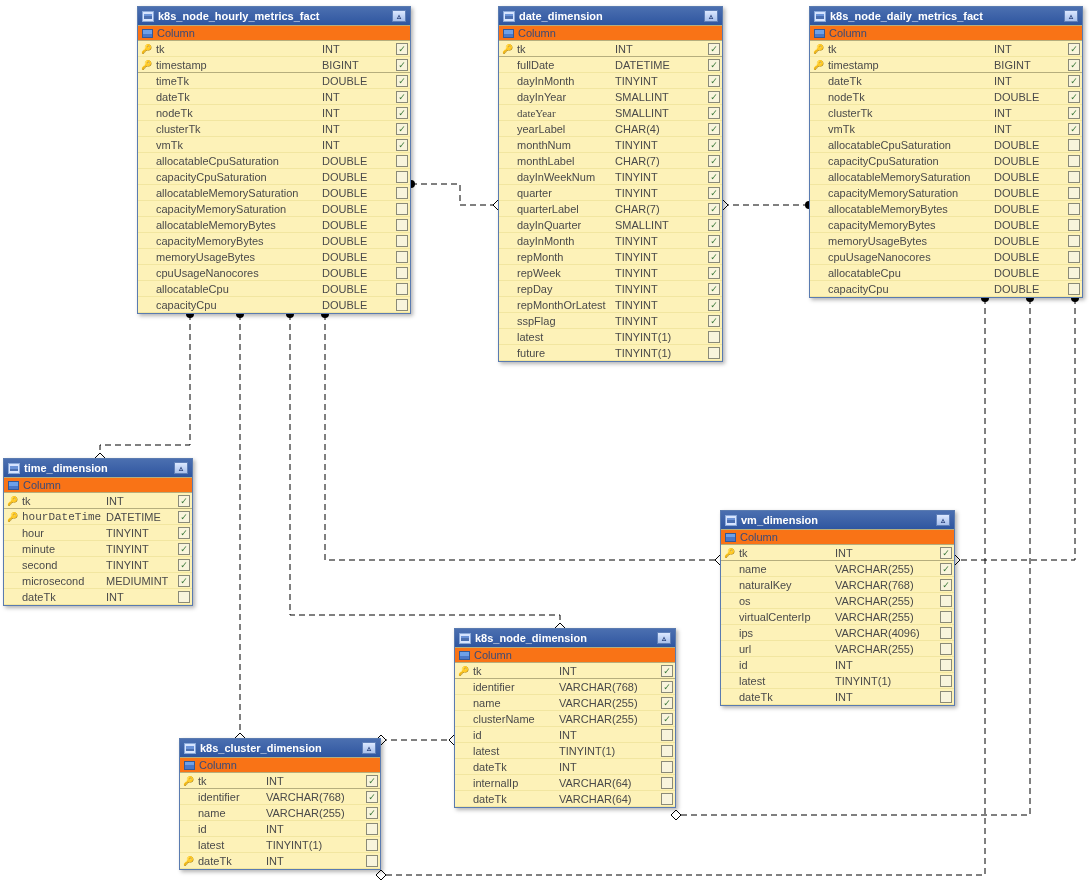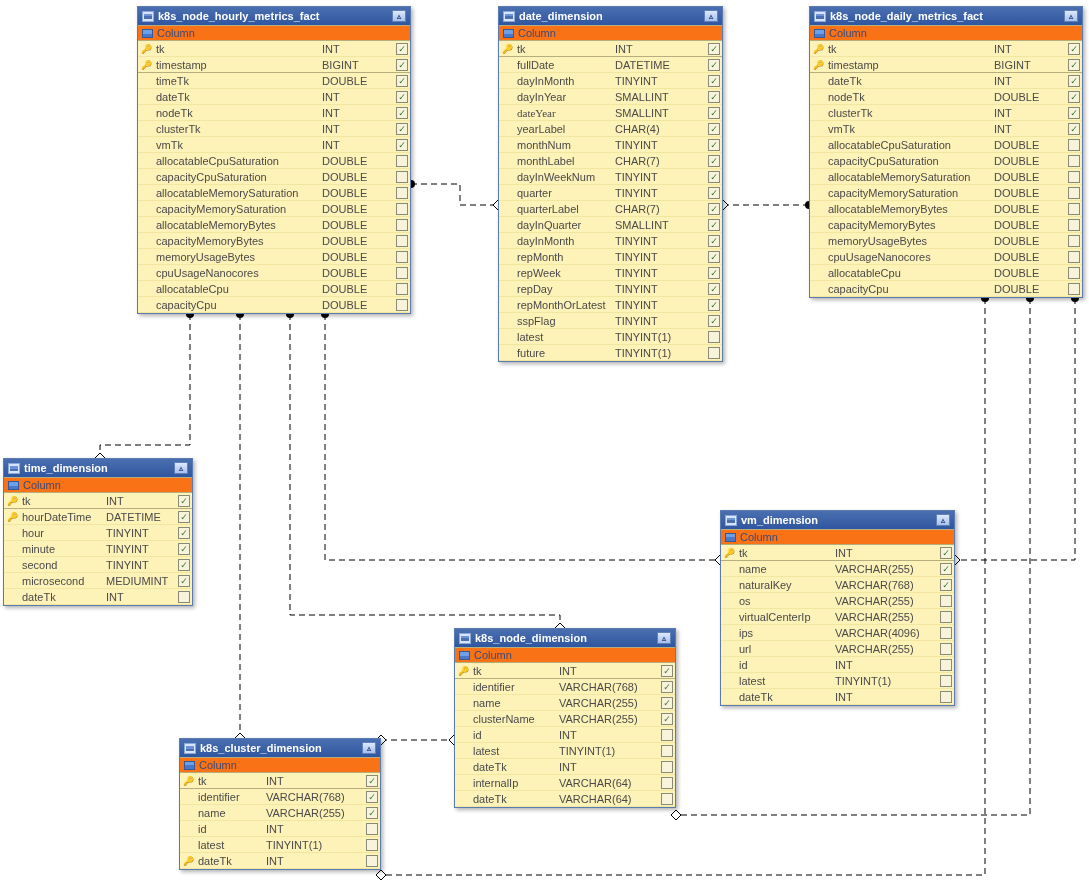--- a/index.html
+++ b/index.html
@@ -563,21 +563,21 @@
         <span>Column</span>
       </div>
       <div class="row lastkey">
         <span class="key-icon key-yellow" style="font-size: 9px;">🔑</span>
         <span class="name" style="width: 86px; flex: 0 0 86px;">tk</span>
         <span class="type" style="flex: 1 1 0%;">INT</span>
         <span class="cb">✓</span>
       </div>
       <div class="row">
         <span class="key-icon key-blue" style="font-size: 9px;">🔑</span>
-        <span class="name" style="width: 86px; flex: 0 0 86px;">hourDateTime</span>
+        <span class="name" style="width: 86px; flex: 0 0 86px; font-family: Liberation Mono, monospace;">hourDateTime</span>
         <span class="type" style="flex: 1 1 0%;">DATETIME</span>
         <span class="cb">✓</span>
       </div>
       <div class="row">
         <span class="key-icon"></span>
         <span class="name" style="width: 86px; flex: 0 0 86px;">hour</span>
         <span class="type" style="flex: 1 1 0%;">TINYINT</span>
         <span class="cb">✓</span>
       </div>
       <div class="row">

